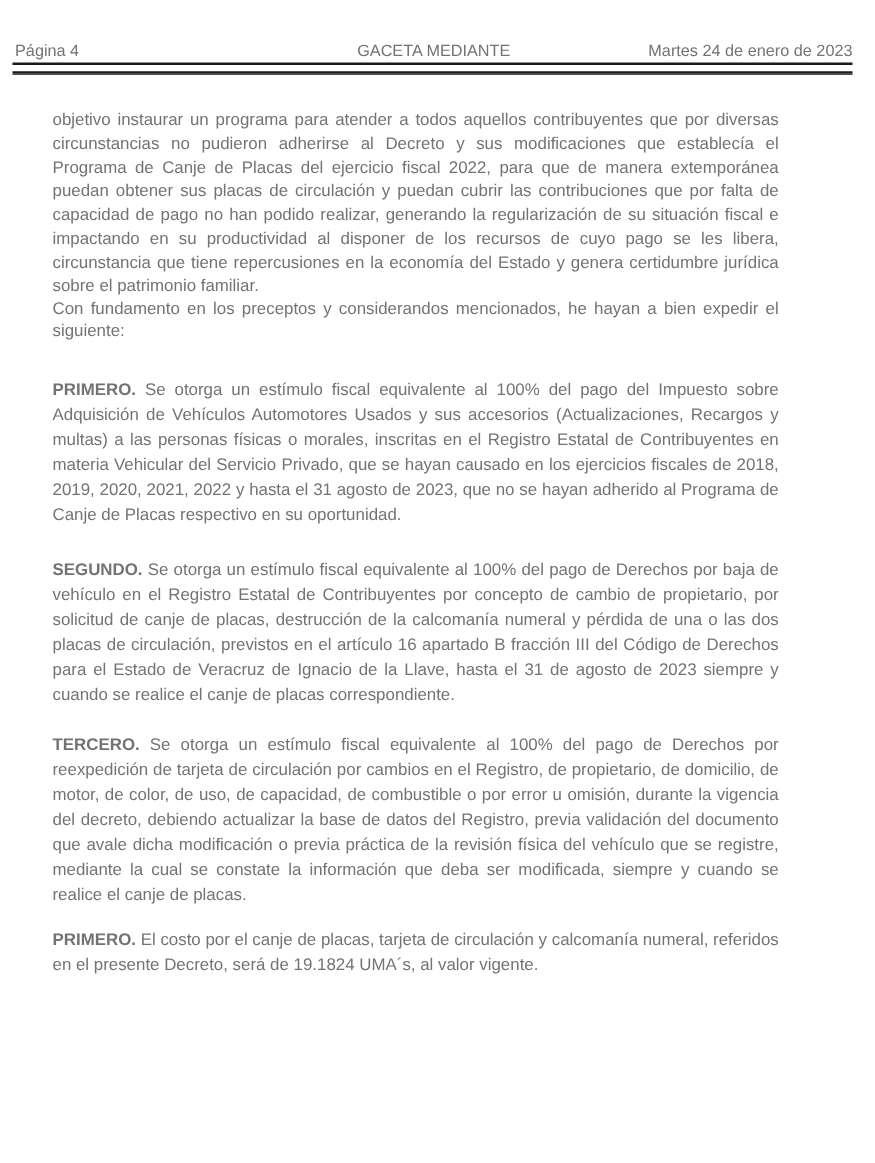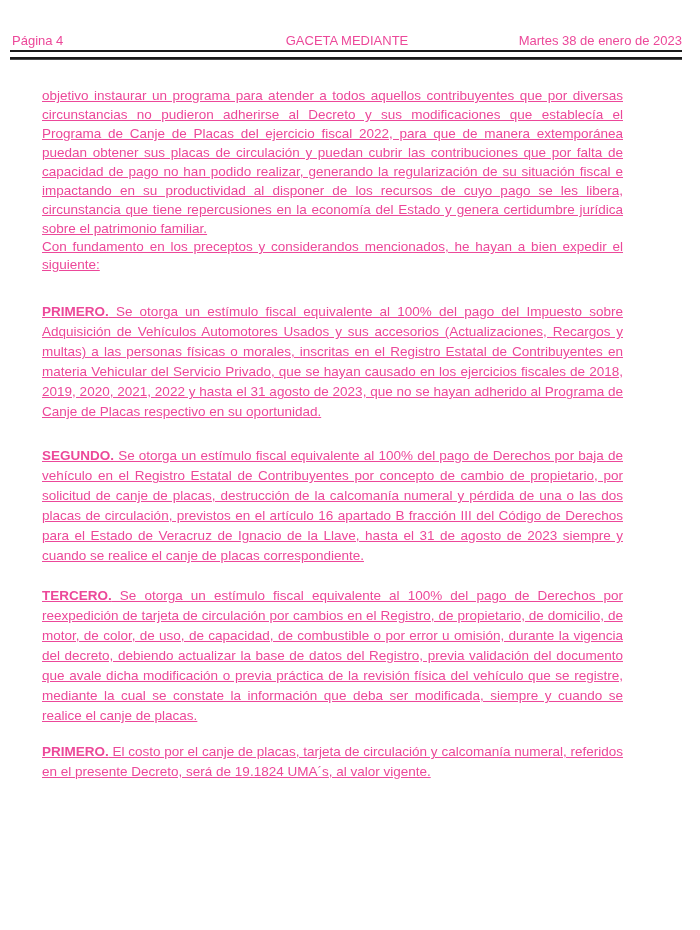--- a/index.html
+++ b/index.html
@@ -6,21 +6,21 @@
     margin: 0;
     padding: 0;
     background: #ffffff;
   }
   .page {
     position: relative;
     width: 700px;
     height: 930px;
     background: #ffffff;
     font-family: "Liberation Sans", sans-serif;
-    color: #ec4899;
+    color: #737373;
     overflow: hidden;
   }
   
   .header {
     position: absolute;
     top: 33px;
     left: 12px;
     right: 18px;
     height: 16px;
     font-size: 13px;
@@ -63,21 +63,20 @@
   .content {
     position: absolute;
     top: 86px;
     left: 42px;
     width: 581px;
   }
   .content p, .content h1 {
     margin: 0;
     padding: 0;
     text-align: justify;
-    text-decoration: underline;
   }
   .intro-para {
     margin-left: 76px;
     font-size: 13.5px;
     line-height: 19px;
   }
   .preamble {
     margin-top: 7px;
     font-size: 13.5px;
     line-height: 18px;
@@ -104,21 +103,21 @@
   .a4 { margin-top: 16px !important; }
 </style>
 </head>
 <body>
 
 <div class="page">
 
   <header class="header">
     <span class="hleft">Página 4</span>
     <span class="hcenter">GACETA MEDIANTE</span>
-    <span class="hright">Martes 38 de enero de 2023</span>
+    <span class="hright">Martes 24 de enero de 2023</span>
   </header>
 
   <div class="rule-double"></div>
   <div class="rule-thin"></div>
 
   <main class="content">
 
     <p class="intro-para">objetivo instaurar un programa para atender a todos aquellos contribuyentes que por diversas circunstancias no pudieron adherirse al Decreto y sus modificaciones que establecía el Programa de Canje de Placas del ejercicio fiscal 2022, para que de manera extemporánea puedan obtener sus placas de circulación y puedan cubrir las contribuciones que por falta de capacidad de pago no han podido realizar, generando la regularización de su situación fiscal e impactando en su productividad al disponer de los recursos de cuyo pago se les libera, circunstancia que tiene repercusiones en la economía del Estado y genera certidumbre jurídica sobre el patrimonio familiar.</p>
 
     <p class="preamble">Con fundamento en los preceptos y considerandos mencionados, he hayan a bien expedir el siguiente:</p>

